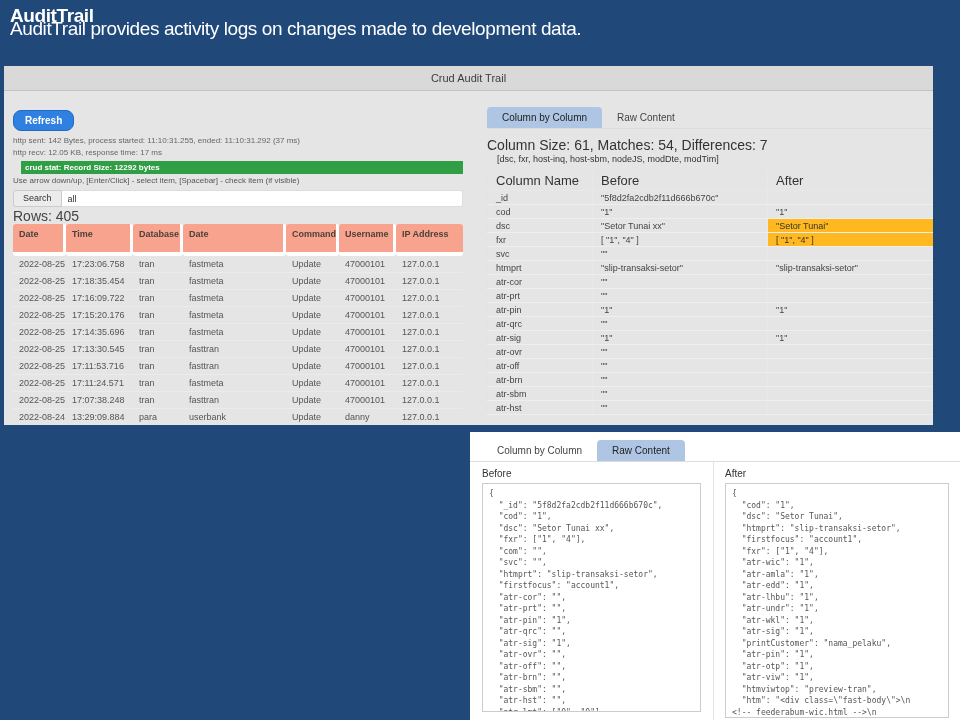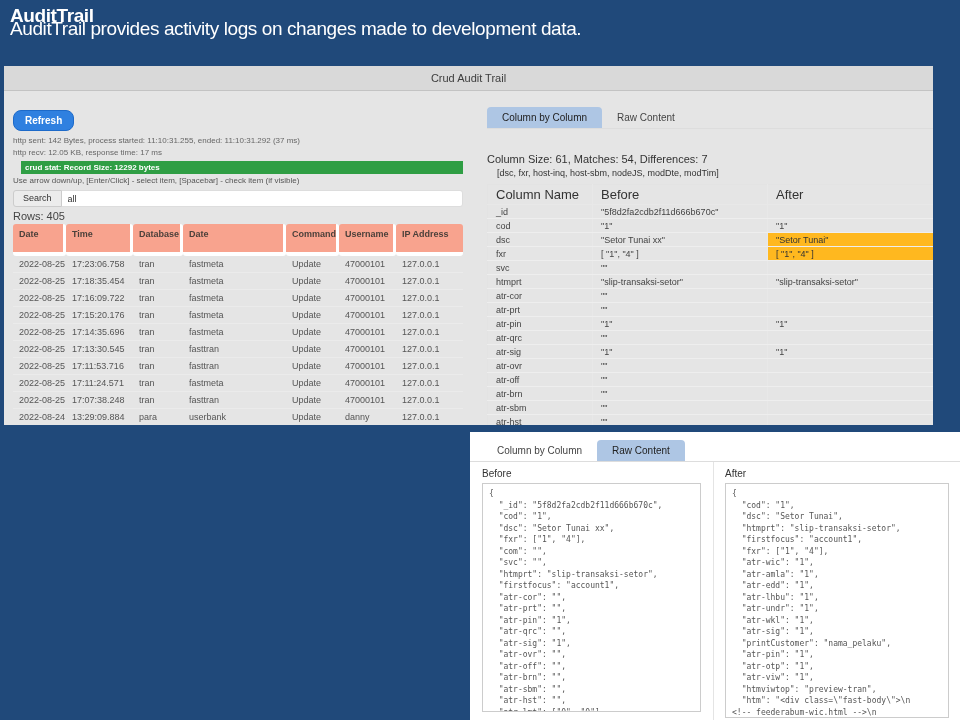--- a/index.html
+++ b/index.html
@@ -24,38 +24,38 @@
   .meta{font-size:8px;color:#666;line-height:10px;}
   .meta.m1{margin-top:5px;} .meta.m2{margin-top:2px;}
   .green-bar{margin-top:3px;background:var(--green,#2f9e44);color:#fff;font-size:8px;font-weight:bold;
     padding:2px 4px;line-height:9px;margin-left:8px;}
   .hint{margin-top:2px;font-size:8px;color:#555;line-height:10px;}
   .search-row{display:flex;margin-top:4px;height:17px;}
   .search-btn{font-size:9px;padding:2px 9px;background:#ececec;border:1px solid #ccc;
     border-radius:3px 0 0 3px;color:#333;cursor:pointer;line-height:11px;}
   .search-input{flex:1;font-size:9px;border:1px solid #ddd;border-left:none;border-radius:0 3px 3px 0;
     padding:1px 6px;color:#333;outline:none;font-family:"Liberation Sans",sans-serif;}
-  .rows-label{margin-top:4px;font-size:11px;color:#444;line-height:10px;}
+  .rows-label{margin-top:4px;font-size:14px;color:#444;line-height:10px;}
 
   table.audit{border-collapse:separate;border-spacing:0;table-layout:fixed;width:450px;margin-top:3px;}
   .audit th{background:var(--salmon,#f8a38e);font-size:9px;text-align:left;padding:5px 6px 13px 6px;
     border-right:3px solid #fff;border-bottom:4px solid #fff;border-radius:3px;color:#4c413b;font-weight:bold;
     white-space:nowrap;overflow:hidden;}
   .audit th:last-child{border-right:none;}
   .audit td{font-size:9px;color:#555;padding:0 6px;height:16px;border-bottom:1px solid #ebebeb;
     white-space:nowrap;overflow:hidden;}
 
   
   .tabs{display:flex;border-bottom:1px solid #ddd;}
   .tab{font-size:10px;color:#444;padding:5px 15px;border-radius:4px 4px 0 0;cursor:pointer;white-space:nowrap;}
   .tab.active{background:var(--tab_active,#aec6e4);color:#222;}
 
   
   .right-panel{position:absolute;left:483px;top:41px;width:447px;}
-  .summary{font-size:11px;color:#333;margin-top:25px;line-height:11px;}
+  .summary{font-size:14px;color:#333;margin-top:11px;line-height:11px;}
   .fields{font-size:9px;color:#333;margin-top:3px;line-height:11px;padding-left:10px;}
   table.compare{border-collapse:collapse;table-layout:fixed;width:447px;margin-top:5px;border:1px solid #e3e3e3;}
   .compare th{font-size:13px;text-align:left;color:#333;font-weight:normal;padding:2px 8px;
     border-right:1px solid #e8e8e8;border-bottom:1px solid #e8e8e8;white-space:nowrap;}
   .compare td{font-size:9px;color:#444;padding:1px 8px;height:11px;border-right:1px solid #e8e8e8;
     border-bottom:1px solid #eee;white-space:nowrap;overflow:hidden;}
   .compare th:last-child,.compare td:last-child{border-right:none;}
   .compare td.hl{background:var(--highlight,#ffb81f);color:#333;}
 
   

